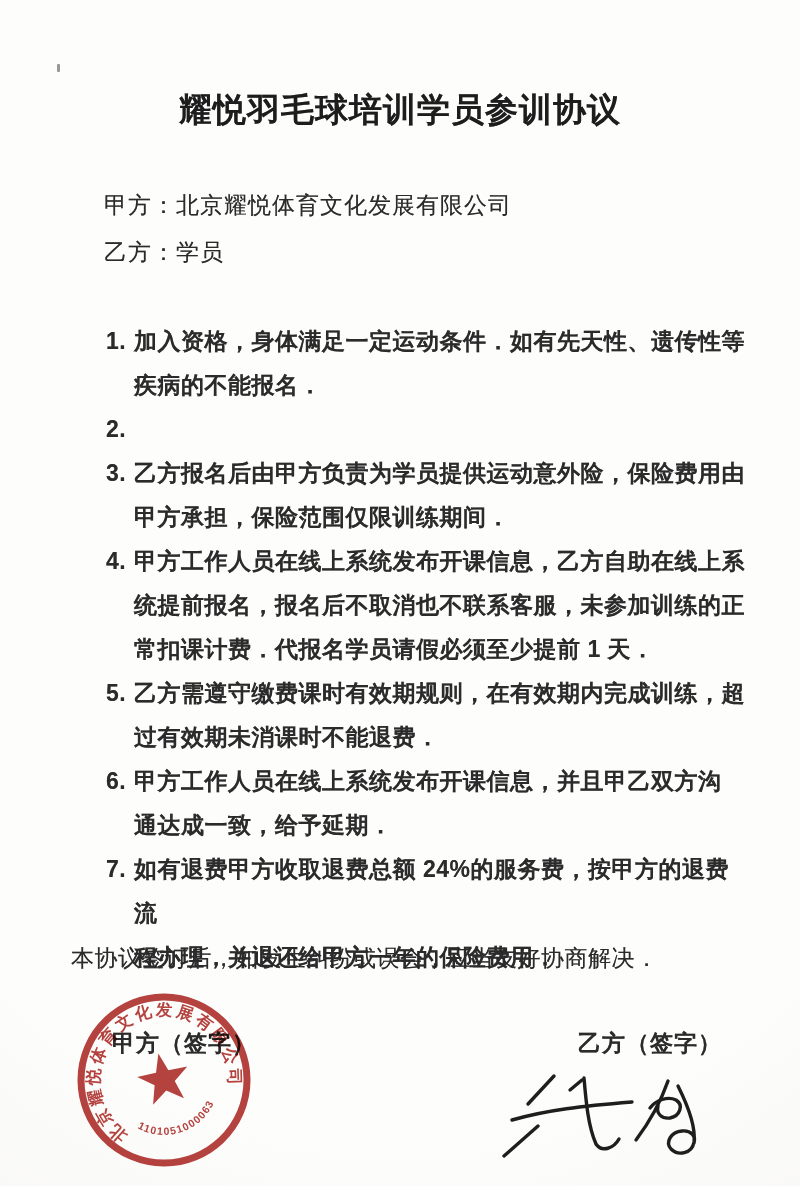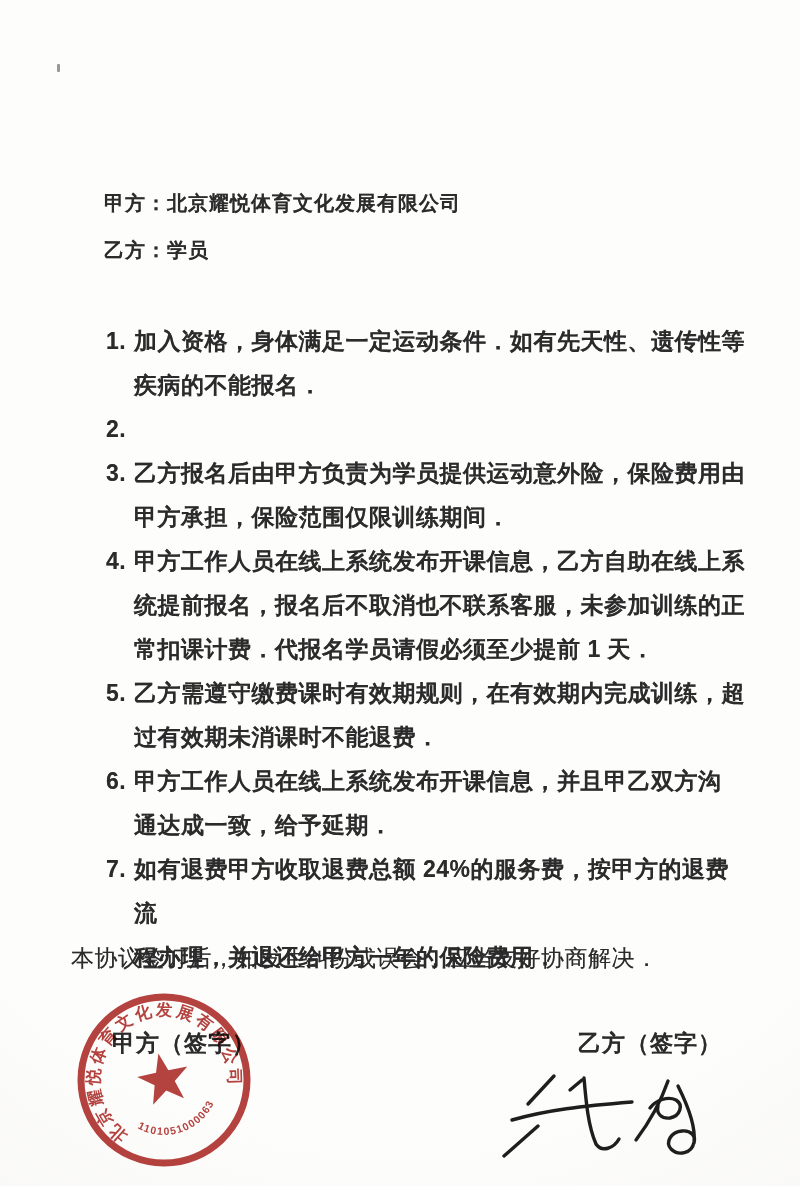--- a/index.html
+++ b/index.html
@@ -7,21 +7,21 @@
     position:relative;width:800px;height:1186px;margin:0 auto;overflow:hidden;
     background:radial-gradient(130% 95% at 50% 42%, #fdfdfc 55%, #f3f2ef 100%);
     font-family:"Liberation Sans", sans-serif;color:#2b2b2b;
   }
   .doc-title{
     position:absolute;top:88px;left:0;width:100%;text-align:center;
     font-size:33px;font-weight:700;color:#1d1d1d;letter-spacing:1px;
     text-shadow:0 0 .5px rgba(30,30,30,.55);
   }
   .party-line{
-    position:absolute;left:104px;font-size:20px;font-weight:700;
+    position:absolute;left:104px;font-size:23px;font-weight:400;
     letter-spacing:1px;text-shadow:0 0 .4px rgba(40,40,40,.5);
   }
   #party-a{top:190px}
   #party-b{top:237px}
   .terms{position:absolute;left:106px;top:319px;width:640px;}
   .term{display:flex;font-size:23px;line-height:44px;font-weight:600;letter-spacing:.5px;
         text-shadow:0 0 .4px rgba(40,40,40,.5);}
   .term-num{flex:0 0 28px;}
   .term-text{white-space:pre-line;}
   .closing{
@@ -37,20 +37,21 @@
   .stamp{position:absolute;left:72px;top:988px;mix-blend-mode:multiply;opacity:.93;}
   .stamp text{font-family:"Liberation Sans", sans-serif;font-weight:700;}
   .signature{position:absolute;left:492px;top:1056px;}
   .speck{position:absolute;left:57px;top:64px;width:3px;height:8px;background:#9a9890;border-radius:1px;}
 </style>
 </head>
 <body>
 
 <div class="page">
 
+  <div class="doc-title">耀悦羽毛球培训学员参训协议</div>
 
   <div class="party-line" id="party-a">甲方：北京耀悦体育文化发展有限公司</div>
   <div class="party-line" id="party-b">乙方：学员</div>
 
   <div class="terms">
     <div class="term">
       <span class="term-num">1.</span>
       <span class="term-text">加入资格，身体满足一定运动条件．如有先天性、遗传性等
 疾病的不能报名．</span>
     </div>

